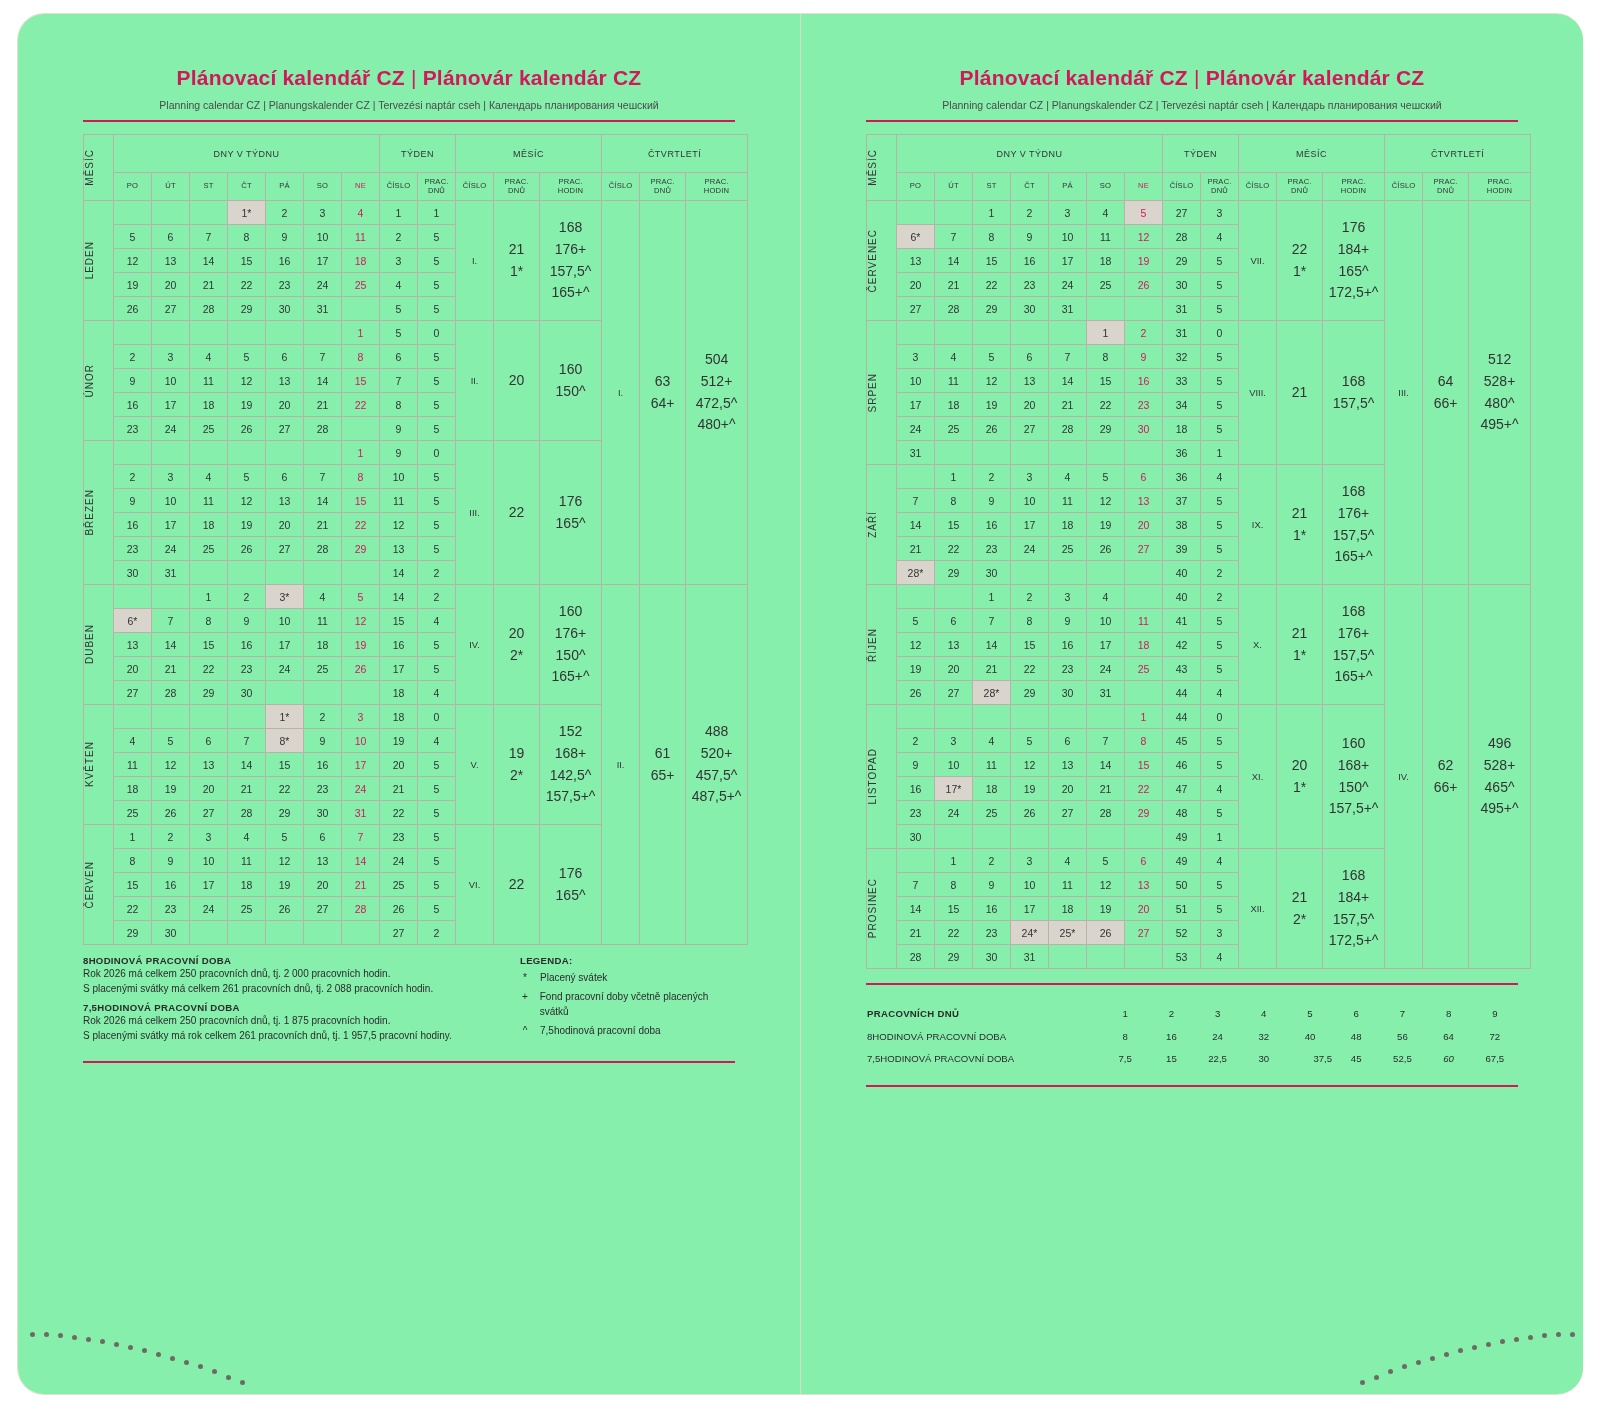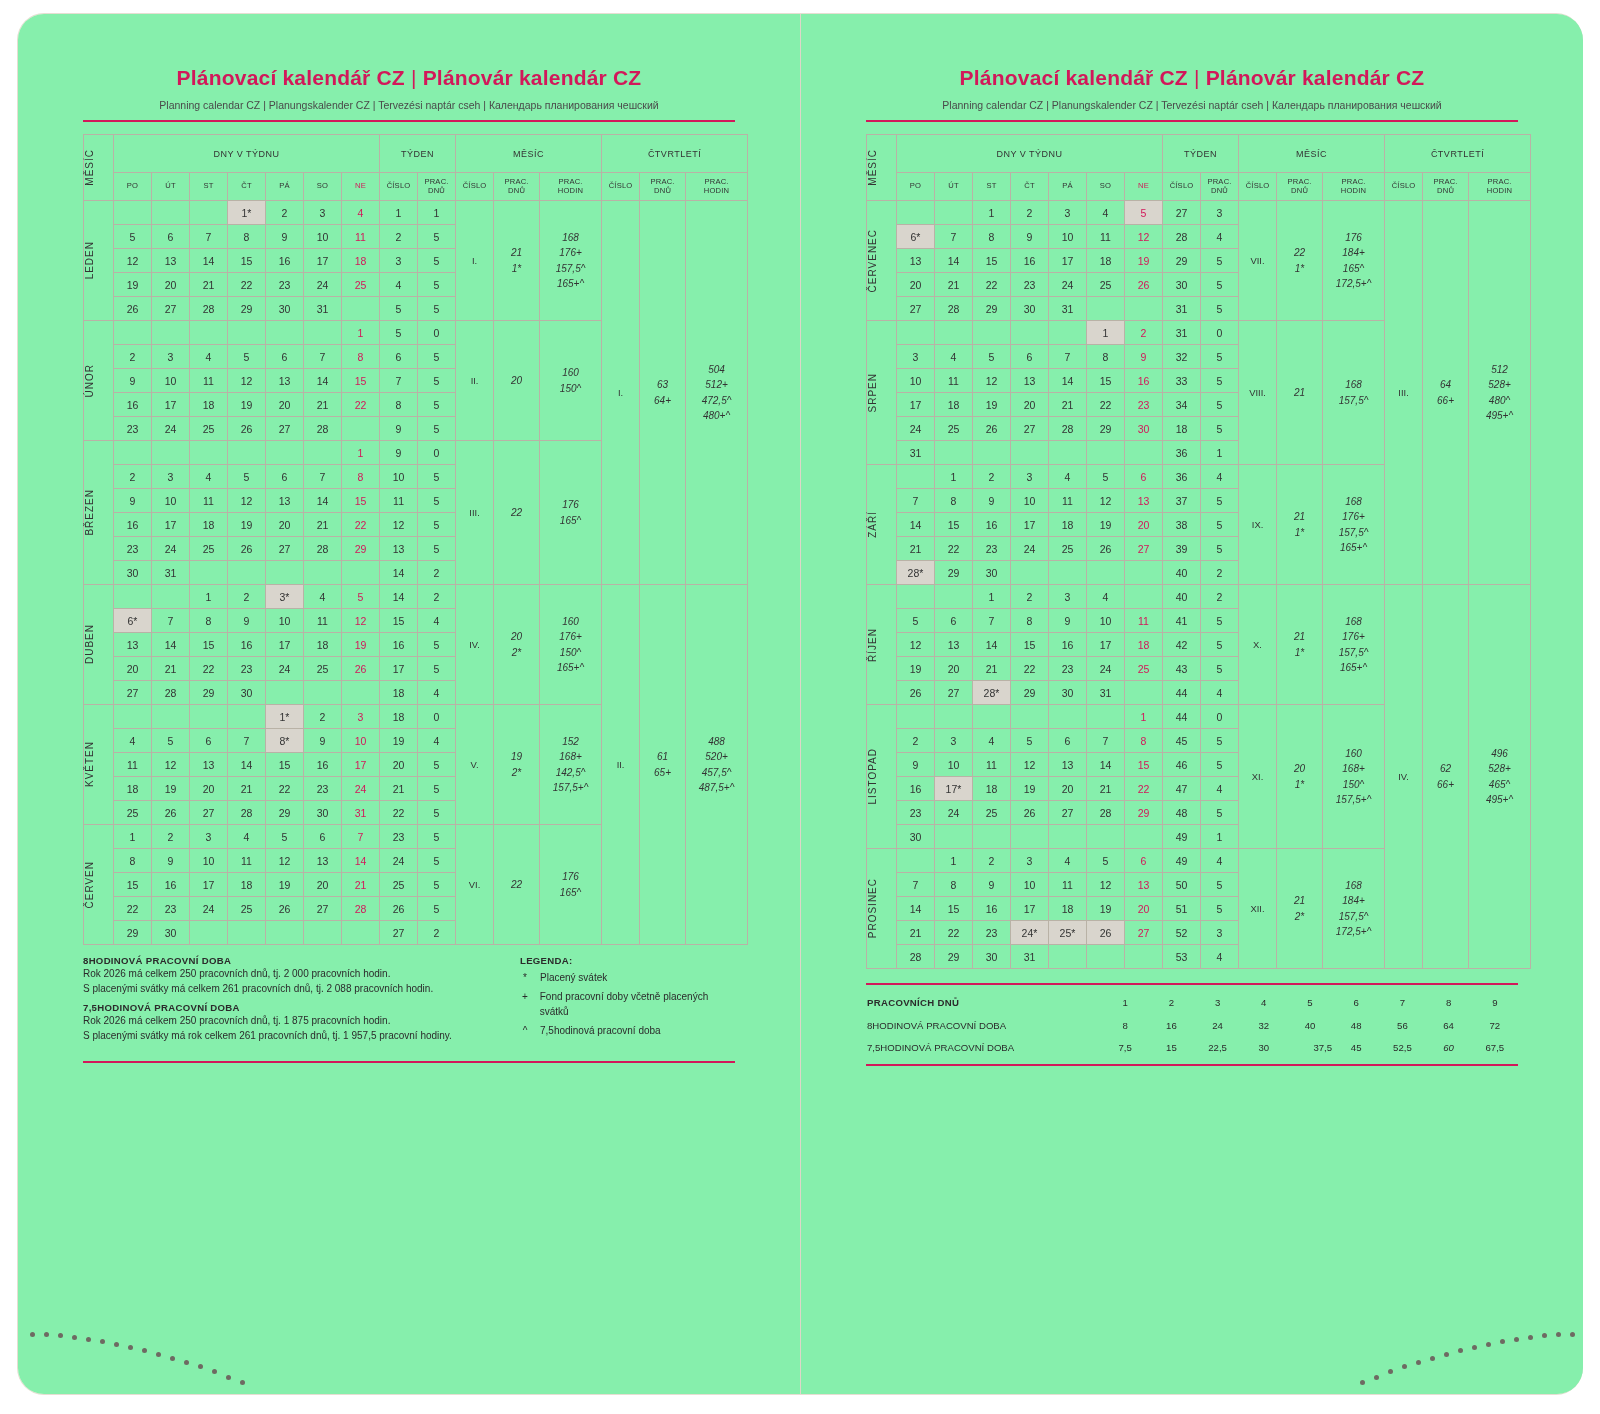--- a/index.html
+++ b/index.html
@@ -18,21 +18,21 @@
   .right .rule{width:652px;}
 
   table.cal{border-collapse:collapse;font-size:10.5px;color:#333;}
   table.cal td,table.cal th{border:1px solid #b9b2a6;text-align:center;font-weight:normal;padding:0;}
   .wk{color:#d2185a;}
   .hl{background:#d9d5cd;}
   .vlabel{writing-mode:vertical-rl;transform:rotate(180deg);font-size:10px;letter-spacing:1px;white-space:nowrap;}
   .hdr{font-size:9px;letter-spacing:.5px;}
   .hdr2{font-size:7.6px;line-height:1.15;letter-spacing:.2px;}
   .small{font-size:9.4px;}
-  .multi{font-size:10px;line-height:1.55;font-style:italic;}
+  .multi{font-size:14px;line-height:1.55;}
   .legend{font-size:10px;line-height:1.5;}
   .footnote-title{font-weight:bold;font-size:9.6px;letter-spacing:.3px;}
   .dots{position:absolute;}
   .dot{position:absolute;width:5px;height:5px;border-radius:50%;background:#6e6a62;}
   .botline{height:2px;background:#d2185a;}
   .ft{font-size:9.6px;}
   .ftb{font-weight:bold;font-size:9.6px;letter-spacing:.3px;}
 </style>
 </head>
 <body>
@@ -964,21 +964,21 @@
                   <td class=""></td>
                   <td class=""></td>
                   <td class="wk "></td>
                   <td>53</td>
                   <td>4</td>
                 </tr>
               </tbody>
             </table>
           </div>
         <div class="botline" style="width:652px;margin:14px auto 0 auto;"></div>
-        <div id="right-summary" style="width:652px;margin:5px auto;">
+        <div id="right-summary" style="width:652px;margin:16px auto;">
             <table style="width:652px;border-collapse:collapse;table-layout:fixed;">
               <colgroup>
                 <col style="width:235px">
                 <col style="width:46px">
                 <col style="width:46px">
                 <col style="width:46px">
                 <col style="width:46px">
                 <col style="width:46px">
                 <col style="width:46px">
                 <col style="width:46px">

